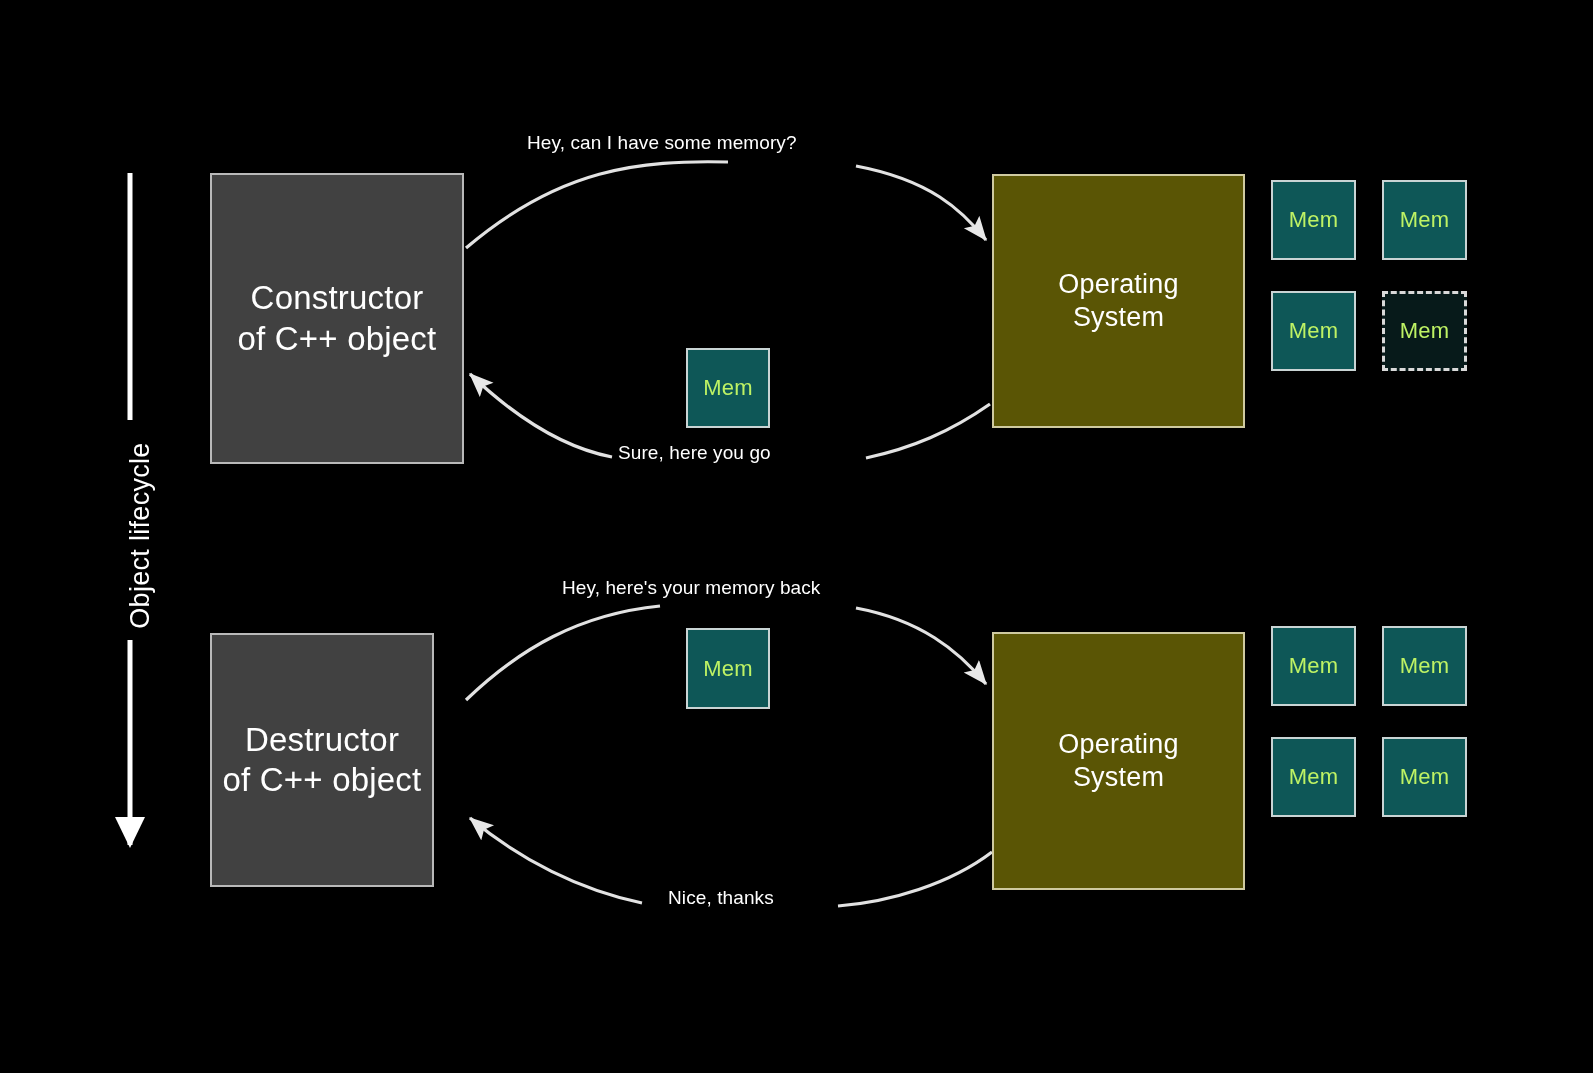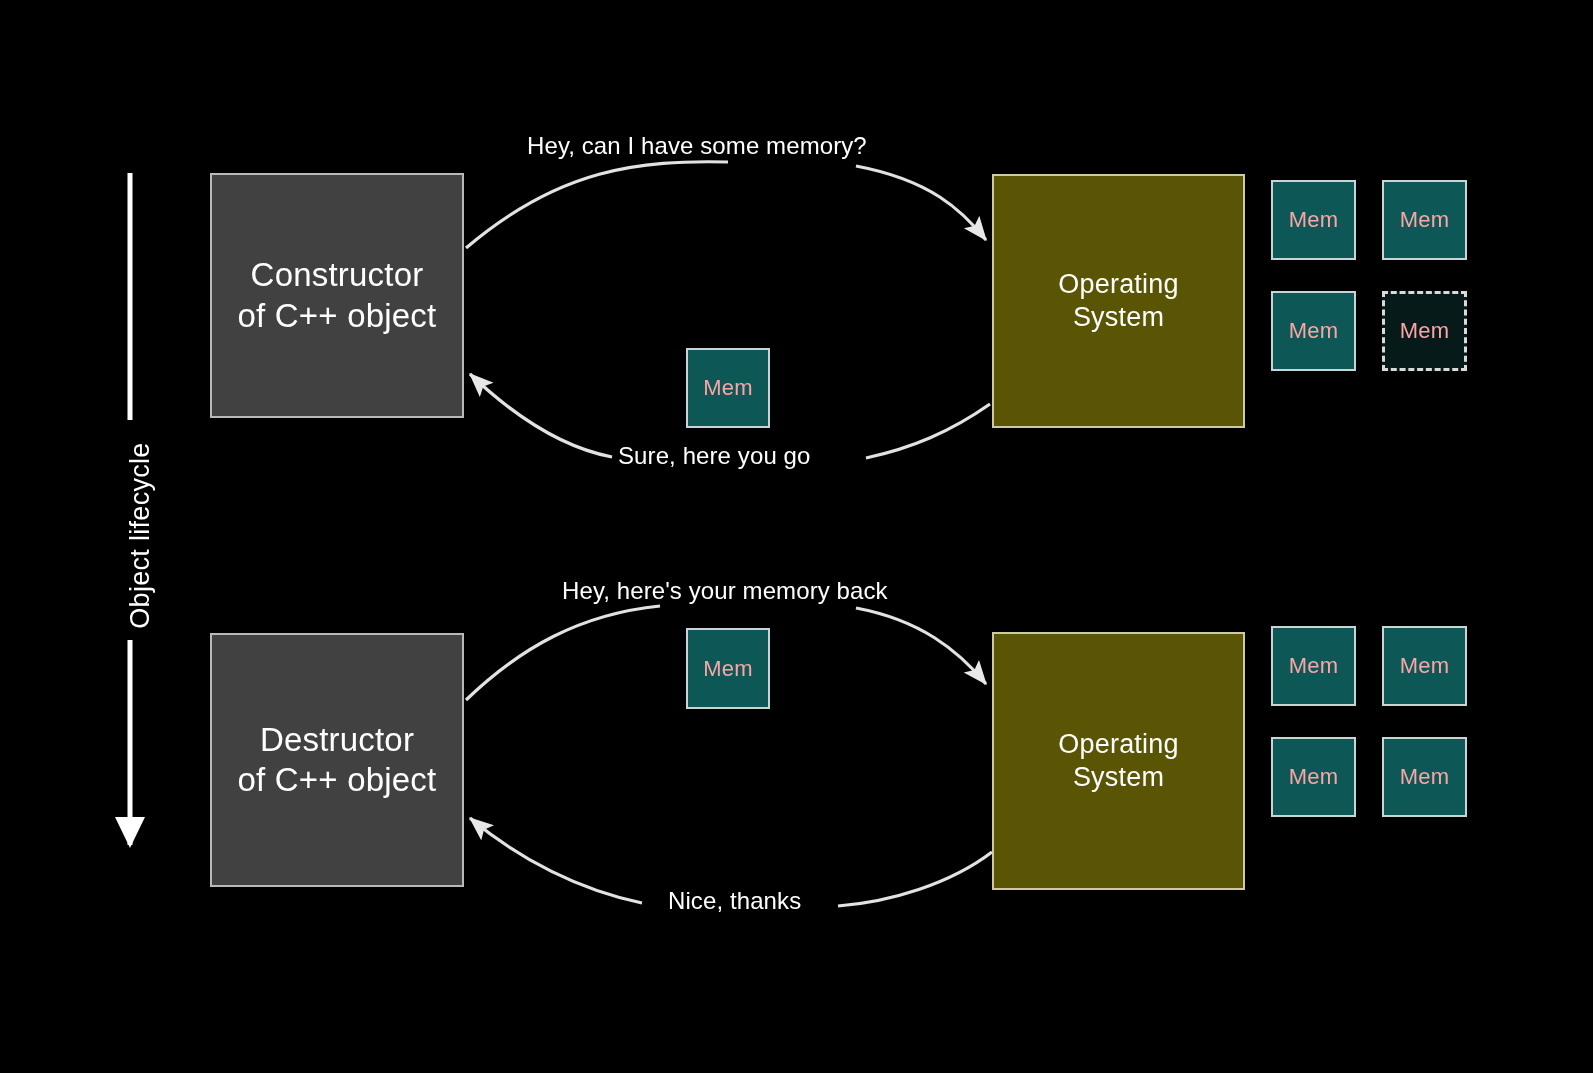--- a/index.html
+++ b/index.html
@@ -61,34 +61,34 @@
 
   
   .mem {
     position: absolute;
     box-sizing: border-box;
     background: #0e5757;
     border: 2px solid #c9d4d4;
     display: flex;
     align-items: center;
     justify-content: center;
-    color: #fca5a5;
+    color: #bef264;
     font-size: 22px;
     letter-spacing: 0.2px;
   }
   .mem.empty {
     background: #071a1a;
     border: 3px dashed #d9d9d9;
   }
 
   
   .caption {
     position: absolute;
     color: #ffffff;
-    font-size: 24px;
+    font-size: 19px;
     white-space: nowrap;
     letter-spacing: 0.1px;
   }
 
   
   .lifecycle-label {
     position: absolute;
     color: #ffffff;
     font-size: 27px;
     white-space: nowrap;
@@ -125,21 +125,21 @@
 
     <path d="M 466 700 C 520 648 580 614 660 606" fill="none" stroke="#e2e2e2" stroke-width="3.2"></path>
     <path d="M 856 608 C 920 620 958 650 986 684" fill="none" stroke="#e2e2e2" stroke-width="3.2" marker-end="url(#arrowhead)"></path>
 
     <path d="M 992 852 C 950 884 890 902 838 906" fill="none" stroke="#e2e2e2" stroke-width="3.2"></path>
     <path d="M 642 903 C 580 890 520 860 470 818" fill="none" stroke="#e2e2e2" stroke-width="3.2" marker-end="url(#arrowhead)"></path>
   </svg>
 
   <div class="lifecycle-label" style="left: 40px; top: 520px; width: 200px; text-align: center;">Object lifecycle</div>
 
-  <div class="actor-box gray" style="left:210px; top:173px; width:254px; height:245px;">
+  <div class="actor-box gray" style="left:210px; top:173px; width:254px; height:291px;">
     <div class="actor-label">Constructor
 of C++ object</div>
   </div>
 
   <div class="actor-box olive" style="left:992px; top:174px; width:253px; height:254px;">
     <div class="actor-label big">Operating
 System</div>
   </div>
 
   <div class="caption" style="left:527px; top:132px;">Hey, can I have some memory?</div>
@@ -156,21 +156,21 @@
   <div class="mem" style="left:1382px; top:180px; width:85px; height:80px;">
     <span>Mem</span>
   </div>
   <div class="mem" style="left:1271px; top:291px; width:85px; height:80px;">
     <span>Mem</span>
   </div>
   <div class="mem empty" style="left:1382px; top:291px; width:85px; height:80px;">
     <span>Mem</span>
   </div>
 
-  <div class="actor-box gray" style="left:210px; top:633px; width:254px; height:254px;">
+  <div class="actor-box gray" style="left:210px; top:633px; width:224px; height:254px;">
     <div class="actor-label">Destructor
 of C++ object</div>
   </div>
 
   <div class="actor-box olive" style="left:992px; top:632px; width:253px; height:258px;">
     <div class="actor-label big">Operating
 System</div>
   </div>
 
   <div class="caption" style="left:531px; top:577px;margin-left:31px;">Hey, here's your memory back</div>

